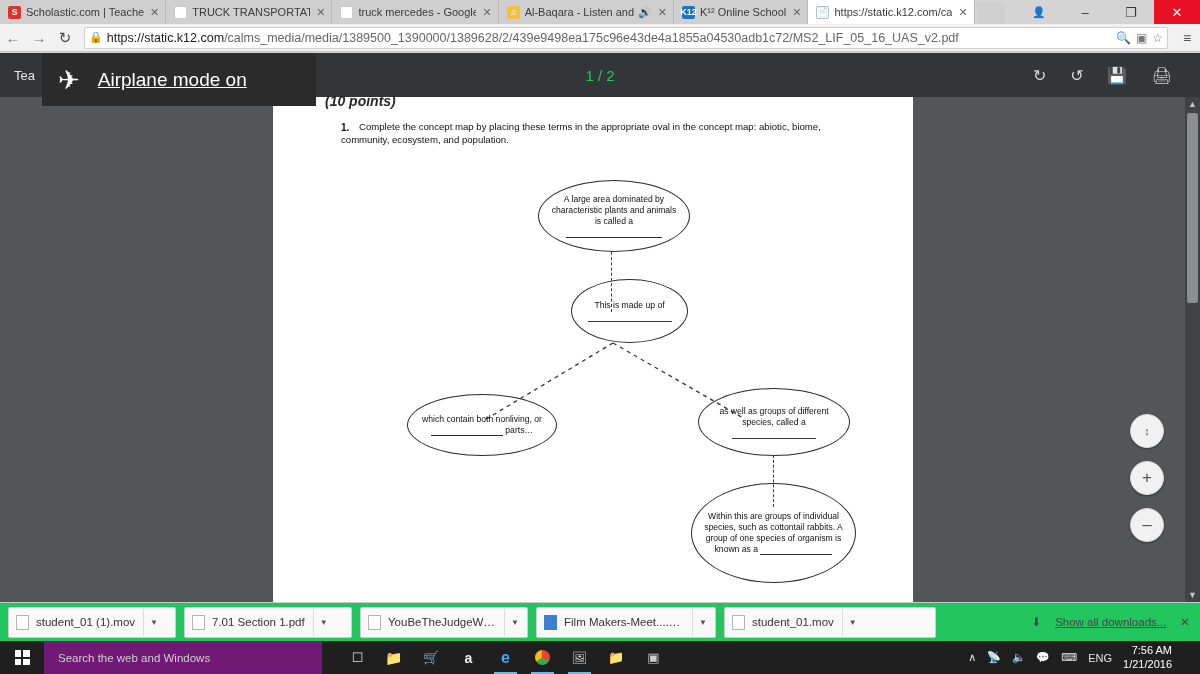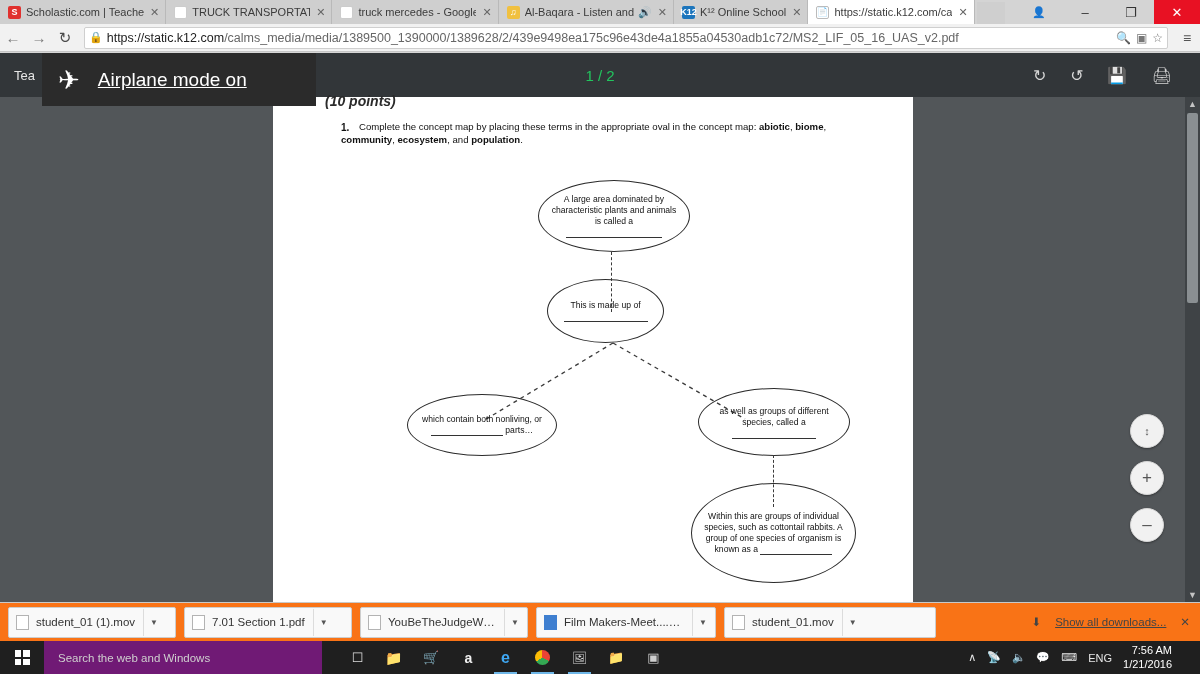--- a/index.html
+++ b/index.html
@@ -134,21 +134,21 @@
   .ws-points {
     position: absolute; left: 52px; top: -4px;
     font-size: 14px; font-style: italic; font-weight: bold; color: #2a2a2a;
   }
   .ws-q {
     position: absolute; left: 68px; top: 24px; width: 530px;
     font-size: 9.6px; line-height: 1.35; color: #111;
   }
   .ws-q .qnum { position: absolute; left: 0; top: 0; font-weight: bold; font-size: 10px; }
   .ws-q .qtext { margin-left: 18px; }
-  .ws-q b { font-weight: bold; }
+  .ws-q b { font-weight: normal; }
 
   .oval {
     position: absolute;
     border: 1.4px solid #2b2b2b;
     border-radius: 50%;
     display: flex; align-items: center; justify-content: center;
     text-align: center;
     font-size: 8.6px; line-height: 1.28; color: #111;
     padding: 6px 10px;
   }
@@ -171,21 +171,21 @@
     display: flex; align-items: center;
     padding-left: 16px;
     z-index: 40;
   }
   .airplane-toast .plane { font-size: 26px; margin-right: 18px; line-height: 1; }
   .airplane-toast .atext { font-size: 19px; font-weight: 300; text-decoration: underline; }
 
   
   .downloads {
     position: absolute; top: 602px; left: 0; width: 1200px; height: 39px;
-    background: #f97316; border-top: 1px solid #c9c9c9;
+    background: #22c55e; border-top: 1px solid #c9c9c9;
     display: flex; align-items: center;
   }
   .dl-item {
     height: 31px; margin-left: 8px;
     background: #f9f9f9; border: 1px solid #cdcdcd; border-radius: 2px;
     display: flex; align-items: center; padding: 0 2px 0 7px;
     font-size: 11.5px; color: #333; white-space: nowrap;
   }
   .dl-item .dl-ic {
     width: 13px; height: 15px; margin-right: 7px; flex: 0 0 13px;
@@ -314,21 +314,21 @@
           <span class="qnum">1.</span>
           <span class="qtext"><span>Complete the concept map by placing these terms in the appropriate oval in the concept map: </span><b>abiotic</b>, <b>biome</b>, <b>community</b>, <b>ecosystem</b>, and <b>population</b>.</span>
         </div>
 
         <div class="oval" style="left:265px; top:83px; width:152px; height:72px;">
           <span><span>A large area dominated by characteristic plants and animals is called a</span> <span class="blank"></span></span>
         </div>
 
         <div class="connector" style="left:338px; top:155px; height:60px;"></div>
 
-        <div class="oval" style="left:274px; top:182px; width:117px; height:64px;">
+        <div class="oval" style="left:298px; top:182px; width:117px; height:64px;">
           <span><span>This is made up of</span><br><span class="blank mid"></span></span>
         </div>
 
         <div class="connector diag" style="left:160px; top:244px; width:360px; height:82px;">
           <svg width="360" height="82" viewBox="0 0 360 82">
             <line x1="180" y1="2" x2="50" y2="80" stroke="#3a3a3a" stroke-width="1.3" stroke-dasharray="4,4"></line>
             <line x1="180" y1="2" x2="312" y2="78" stroke="#3a3a3a" stroke-width="1.3" stroke-dasharray="4,4"></line>
           </svg>
         </div>
 

